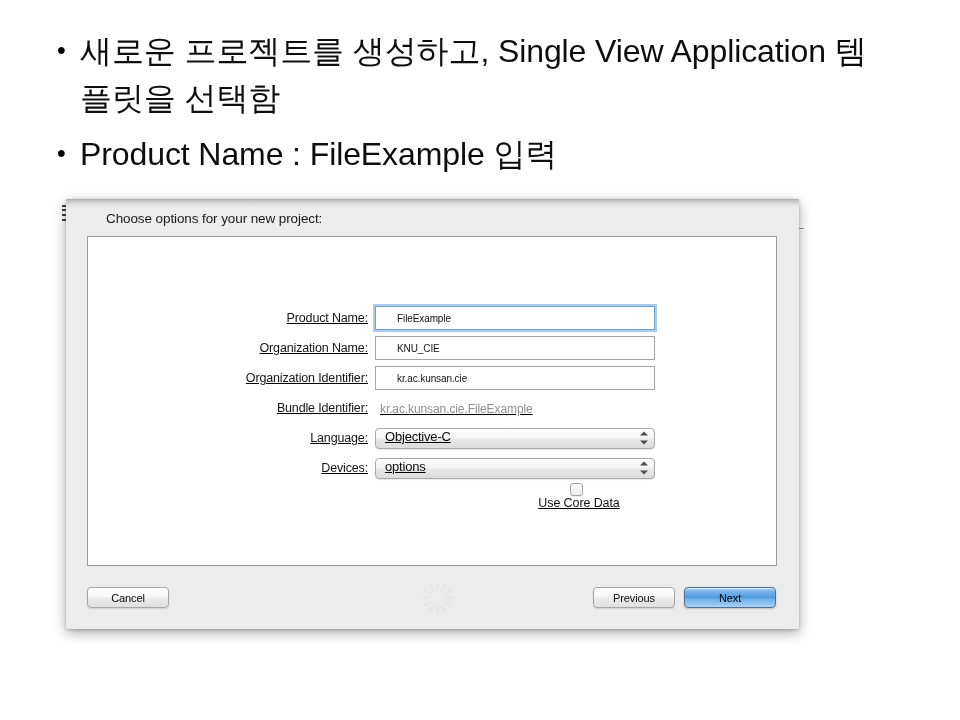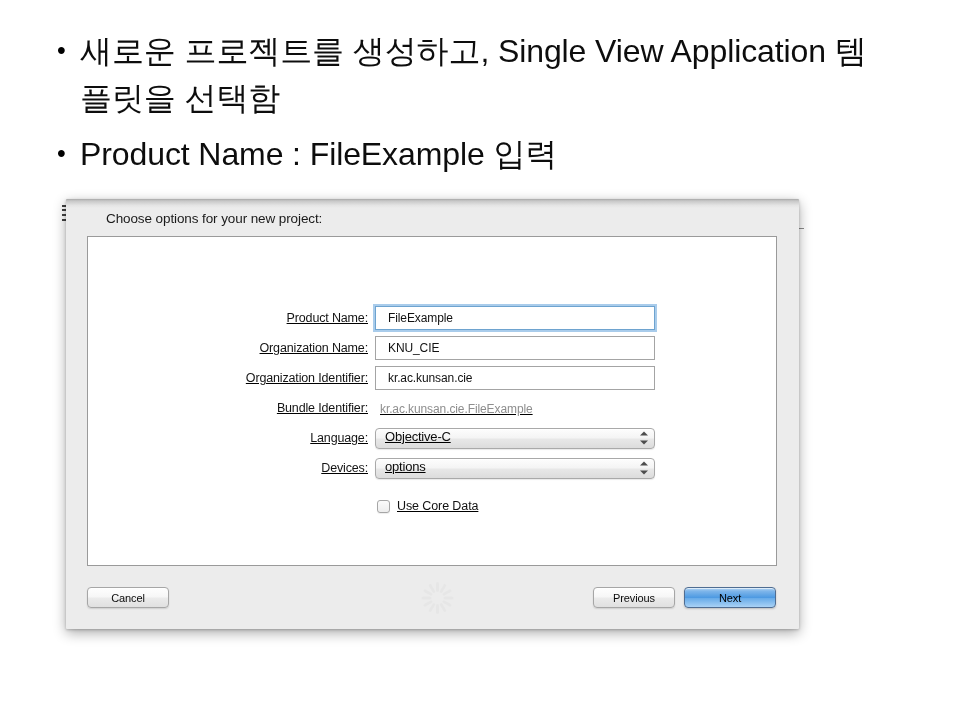--- a/index.html
+++ b/index.html
@@ -133,23 +133,23 @@
     flex: 1 1 auto;
   }
 
   input.text-field {
     width: 280px;
     height: 24px;
     box-sizing: border-box;
     border: 1px solid #a4a4a4;
     background: #ffffff;
     font-family: "Liberation Sans", sans-serif;
-    font-size: 12px;
+    font-size: 10px;
     color: #111;
-    padding: 0 12px;
+    padding: 0 21px;
     border-radius: 0;
     outline: none;
     letter-spacing: -0.1px;
   }
   input.text-field.focused {
     border: 1px solid #6ea3cf;
     box-shadow: 0 0 0 2px rgba(116,172,223,0.62);
   }
   .readonly-text {
     font-size: 12px;
@@ -197,22 +197,23 @@
     border-bottom: 4px solid #4d4d4d;
   }
   .popup-arrows .tri-down {
     bottom: 1px;
     border-top: 4px solid #4d4d4d;
   }
 
   
   .checkbox-row {
     display: flex;
-    align-items: flex-end;
+    align-items: center;
     height: 30px;
+    flex-direction: column;
   }
   .checkbox-box {
     width: 13px;
     height: 13px;
     box-sizing: border-box;
     border: 1px solid #a6a6a6;
     border-radius: 3px;
     background: linear-gradient(to bottom, #fbfbfb 0%, #ededed 100%);
     box-shadow: 0 1px 1px rgba(0,0,0,0.07);
     margin-left: 2px;

